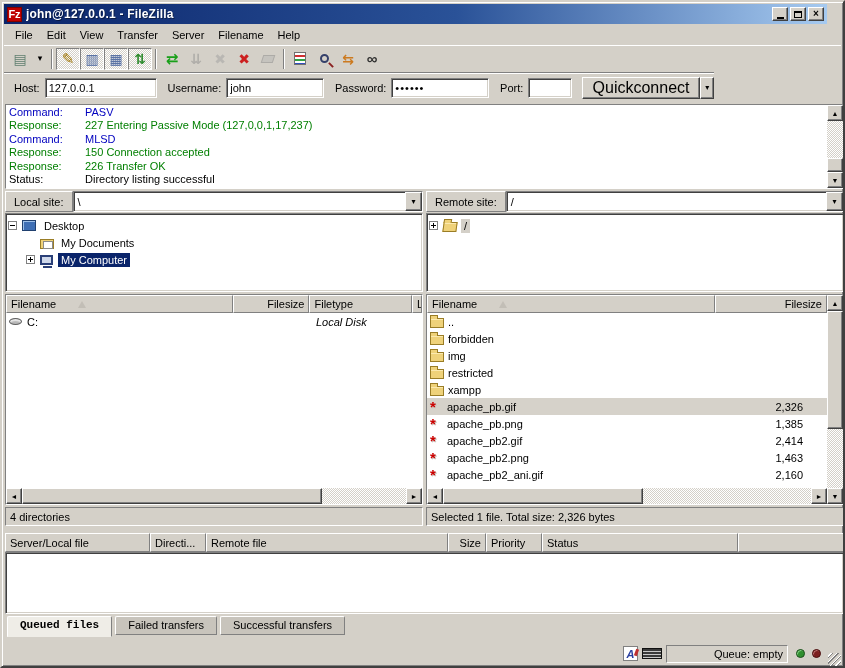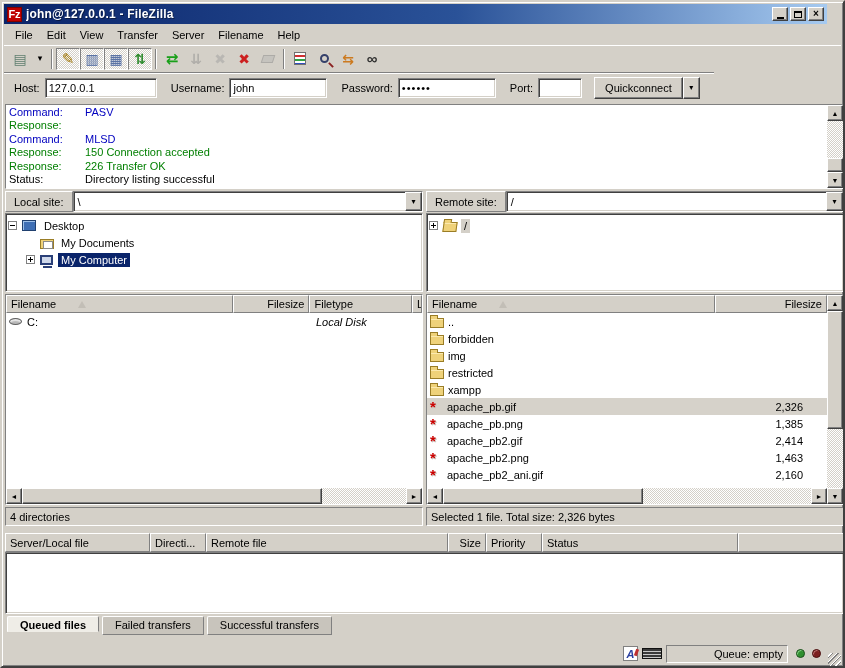--- a/index.html
+++ b/index.html
@@ -68,21 +68,21 @@
   .icon-mag { width:9px; height:9px; border:2px solid #35406a; border-radius:50%; position:relative; }
   .icon-mag::after { content:""; position:absolute; width:6px; height:2px; background:#8a2020;
     transform:rotate(45deg); left:6px; top:8px; }
 
   
   .quickbar { position:absolute; left:2px; top:70px; width:710px; height:30px;
     border-top:1px solid #808080; box-shadow: inset 0 1px 0 #fff;
     display:flex; align-items:center; padding-left:10px; }
   .q-label { margin-right:5px; }
   .q-input { height:20px; font-family:inherit; font-size:11px; padding:5px 3px; outline:none; }
-  .qc-btn { height:22px; padding:0 10px; display:flex; align-items:center; font-size:11px;text-align:right; }
+  .qc-btn { height:22px; padding:0 10px; display:flex; align-items:center; font-size:16px;text-align:right; }
   .qc-drop { width:17px; height:22px; display:flex; align-items:center; justify-content:center; font-size:8px; }
 
   
   .log { position:absolute; left:3px; top:102px; width:839px; height:85px; display:flex; }
   .log-body { flex:1; overflow:hidden; padding:1px 0 0 3px; background:#fff; }
   .log-row { display:flex; height:13.4px; line-height:13.4px; white-space:nowrap; }
   .log-label { width:76px; flex:none; }
   .lc { color:#0000bf; } .lr { color:#007f00; } .ls { color:#000; }
 
   
@@ -156,21 +156,21 @@
   .splitter-v { position:absolute; left:421px; top:189px; width:3px; height:335px; background:#d4d0c8; }
 
   
   .queue-head { position:absolute; left:3px; top:531px; width:839px; height:19px; display:flex; background:#d4d0c8; }
   .queue-body { position:absolute; left:3px; top:550px; width:839px; height:62px; background:#fff; }
 
   
   .tabs { position:absolute; left:3px; top:614px; width:839px; height:22px; display:flex; align-items:flex-start; padding-left:2px; }
   .tab { height:19px; padding:2px 12px; margin-right:3px; background:#c8c4bc;
     border:1px solid; border-color:#fff #808080 #808080 #fff; border-radius:2px 2px 0 0; white-space:nowrap; }
-  .tab.active { background:#efedE7; background:#efede7; font-weight:bold; height:16px; border-bottom-color:#efede7; }
+  .tab.active { background:#efedE7; background:#efede7; font-weight:bold; height:21px; border-bottom-color:#efede7;font-family:Liberation Mono, monospace; }
 
   
   .statusbar { position:absolute; left:2px; top:639px; width:839px; height:25px;
     display:flex; align-items:center; justify-content:flex-end; padding-right:2px; }
   .st-ascii { width:15px; height:15px; background:#fff; border:1px solid #808080; color:#2a3f9f;
     font-style:italic; font-weight:bold; font-size:11px; display:flex; align-items:center; justify-content:center;
     position:relative; margin-right:4px; }
   .st-ascii::after { content:""; position:absolute; right:-1px; top:2px; width:3px; height:7px; background:#c03030; transform:rotate(20deg); }
   .st-speed { width:20px; height:11px; background:#3a3a3a; border:1px solid #101010; margin-right:4px;
     background-image:linear-gradient(#3a3a3a 2px, #c8c8c8 2px 3px, #3a3a3a 3px 5px, #c8c8c8 5px 6px, #3a3a3a 6px 8px, #c8c8c8 8px 9px, #3a3a3a 9px); }
@@ -284,20 +284,21 @@
   </div>
 
   <div class="log b-field">
     <div class="log-body">
       <div class="log-row lc">
           <span class="log-label">Command:</span>
           <span>PASV</span>
         </div>
       <div class="log-row lr">
           <span class="log-label">Response:</span>
+          <span>227 Entering Passive Mode (127,0,0,1,17,237)</span>
         </div>
       <div class="log-row lc">
           <span class="log-label">Command:</span>
           <span>MLSD</span>
         </div>
       <div class="log-row lr">
           <span class="log-label">Response:</span>
           <span>150 Connection accepted</span>
         </div>
       <div class="log-row lr">

